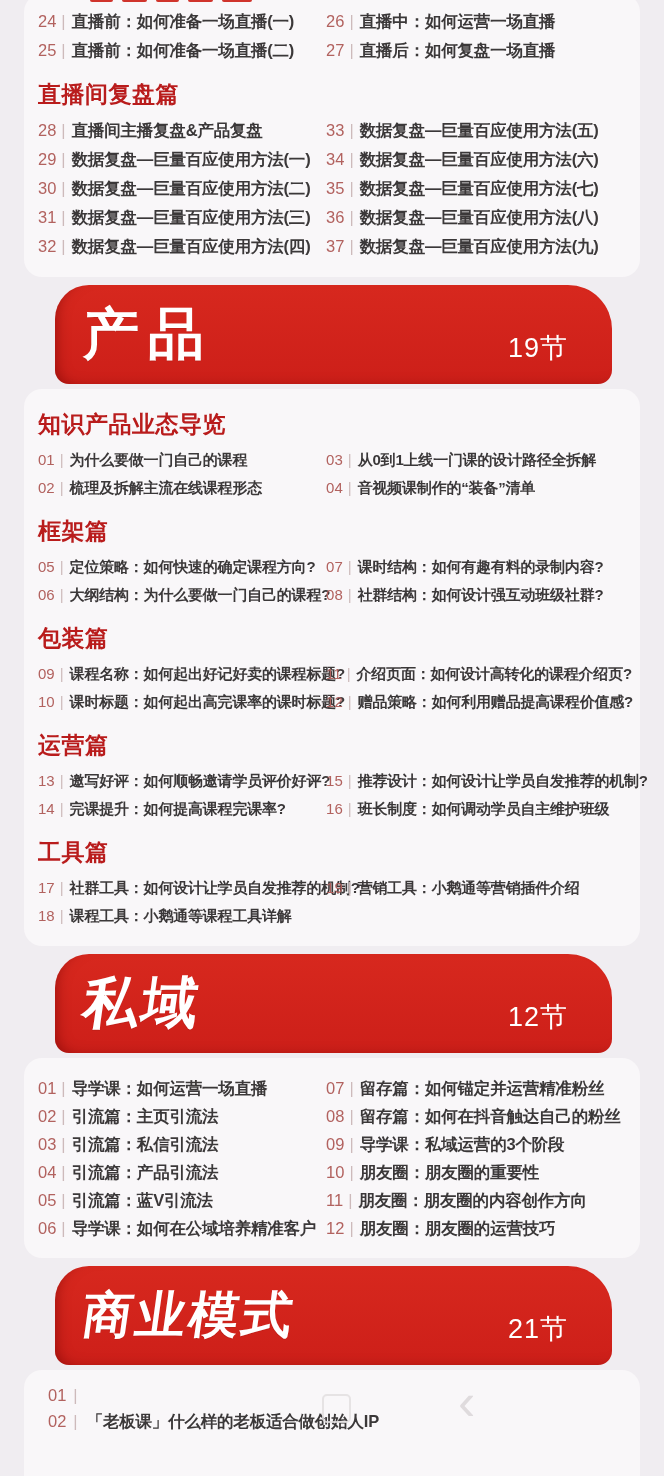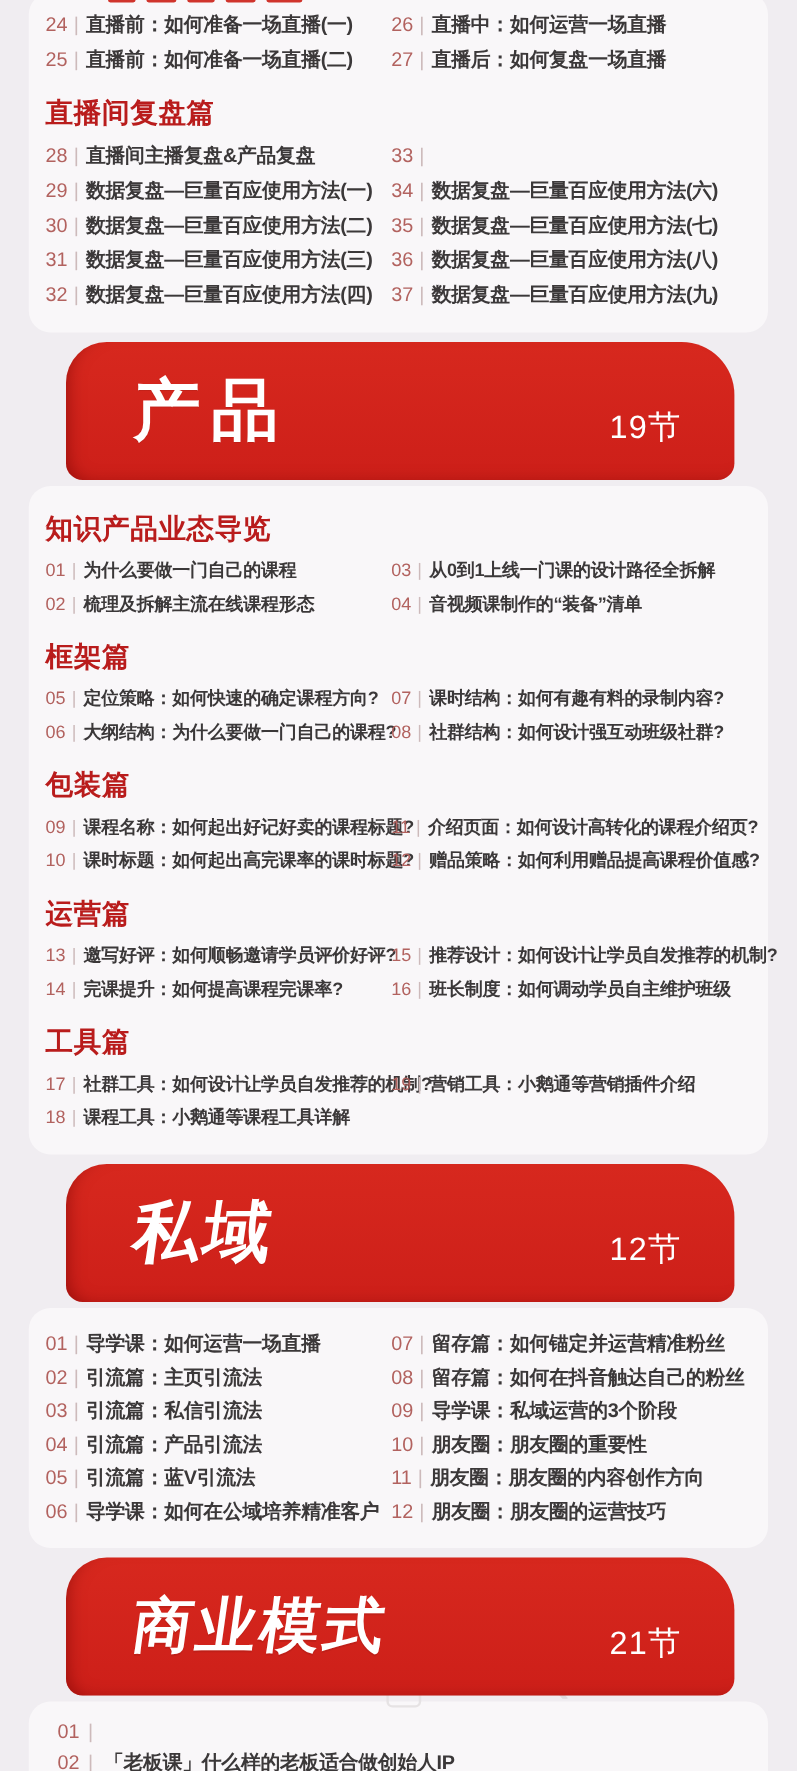--- a/index.html
+++ b/index.html
@@ -55,26 +55,26 @@
   .c3 .row{font-size:16.5px;height:28px;line-height:28px;}
   .c3 .grid{grid-template-rows:repeat(var(--rows),28px);}
   .c3{padding-top:16px;}
   .c4 .row{font-size:16.5px;height:26px;line-height:26px;}
   .c4 .grid{grid-template-rows:repeat(var(--rows),26px);}
   .c4{padding-top:12px;padding-left:24px;}
   .c4 .sep{padding:0 9px 0 7px;}
 
   
   .banner{
-    width:557px;height:115px;margin:8px 0 5px 55px;
+    width:557px;height:99px;margin:8px 0 5px 55px;
     background:linear-gradient(180deg,#d7281e,#cd1f19);
     border-radius:34px 44px 14px 14px;
     box-shadow:inset 9px -4px 14px -8px rgba(110,0,0,.55);
     display:flex;align-items:center;justify-content:space-between;
-    padding:0 44px 0 56px;box-sizing:border-box;
+    padding:0 44px 0 28px;box-sizing:border-box;
     color:#fff;position:relative;z-index:2;
   }
   .banner-title{
     font-size:56px;font-weight:900;letter-spacing:9px;
     text-shadow:0 1px 0 rgba(0,0,0,.08);
   }
   .banner-title.skew{transform:skewX(-8deg);letter-spacing:3px;}
   .banner.b3 .banner-title{font-size:50px;}
   .lesson-count{font-size:27px;font-weight:500;margin-top:26px;letter-spacing:1px;}
 
@@ -146,20 +146,21 @@
           <span class="txt">数据复盘—巨量百应使用方法(三)</span>
         </div>
         <div class="row">
           <span class="num">32</span>
           <span class="sep">|</span>
           <span class="txt">数据复盘—巨量百应使用方法(四)</span>
         </div>
         <div class="row">
           <span class="num">33</span>
           <span class="sep">|</span>
+          <span class="txt">数据复盘—巨量百应使用方法(五)</span>
         </div>
         <div class="row">
           <span class="num">34</span>
           <span class="sep">|</span>
           <span class="txt">数据复盘—巨量百应使用方法(六)</span>
         </div>
         <div class="row">
           <span class="num">35</span>
           <span class="sep">|</span>
           <span class="txt">数据复盘—巨量百应使用方法(七)</span>

